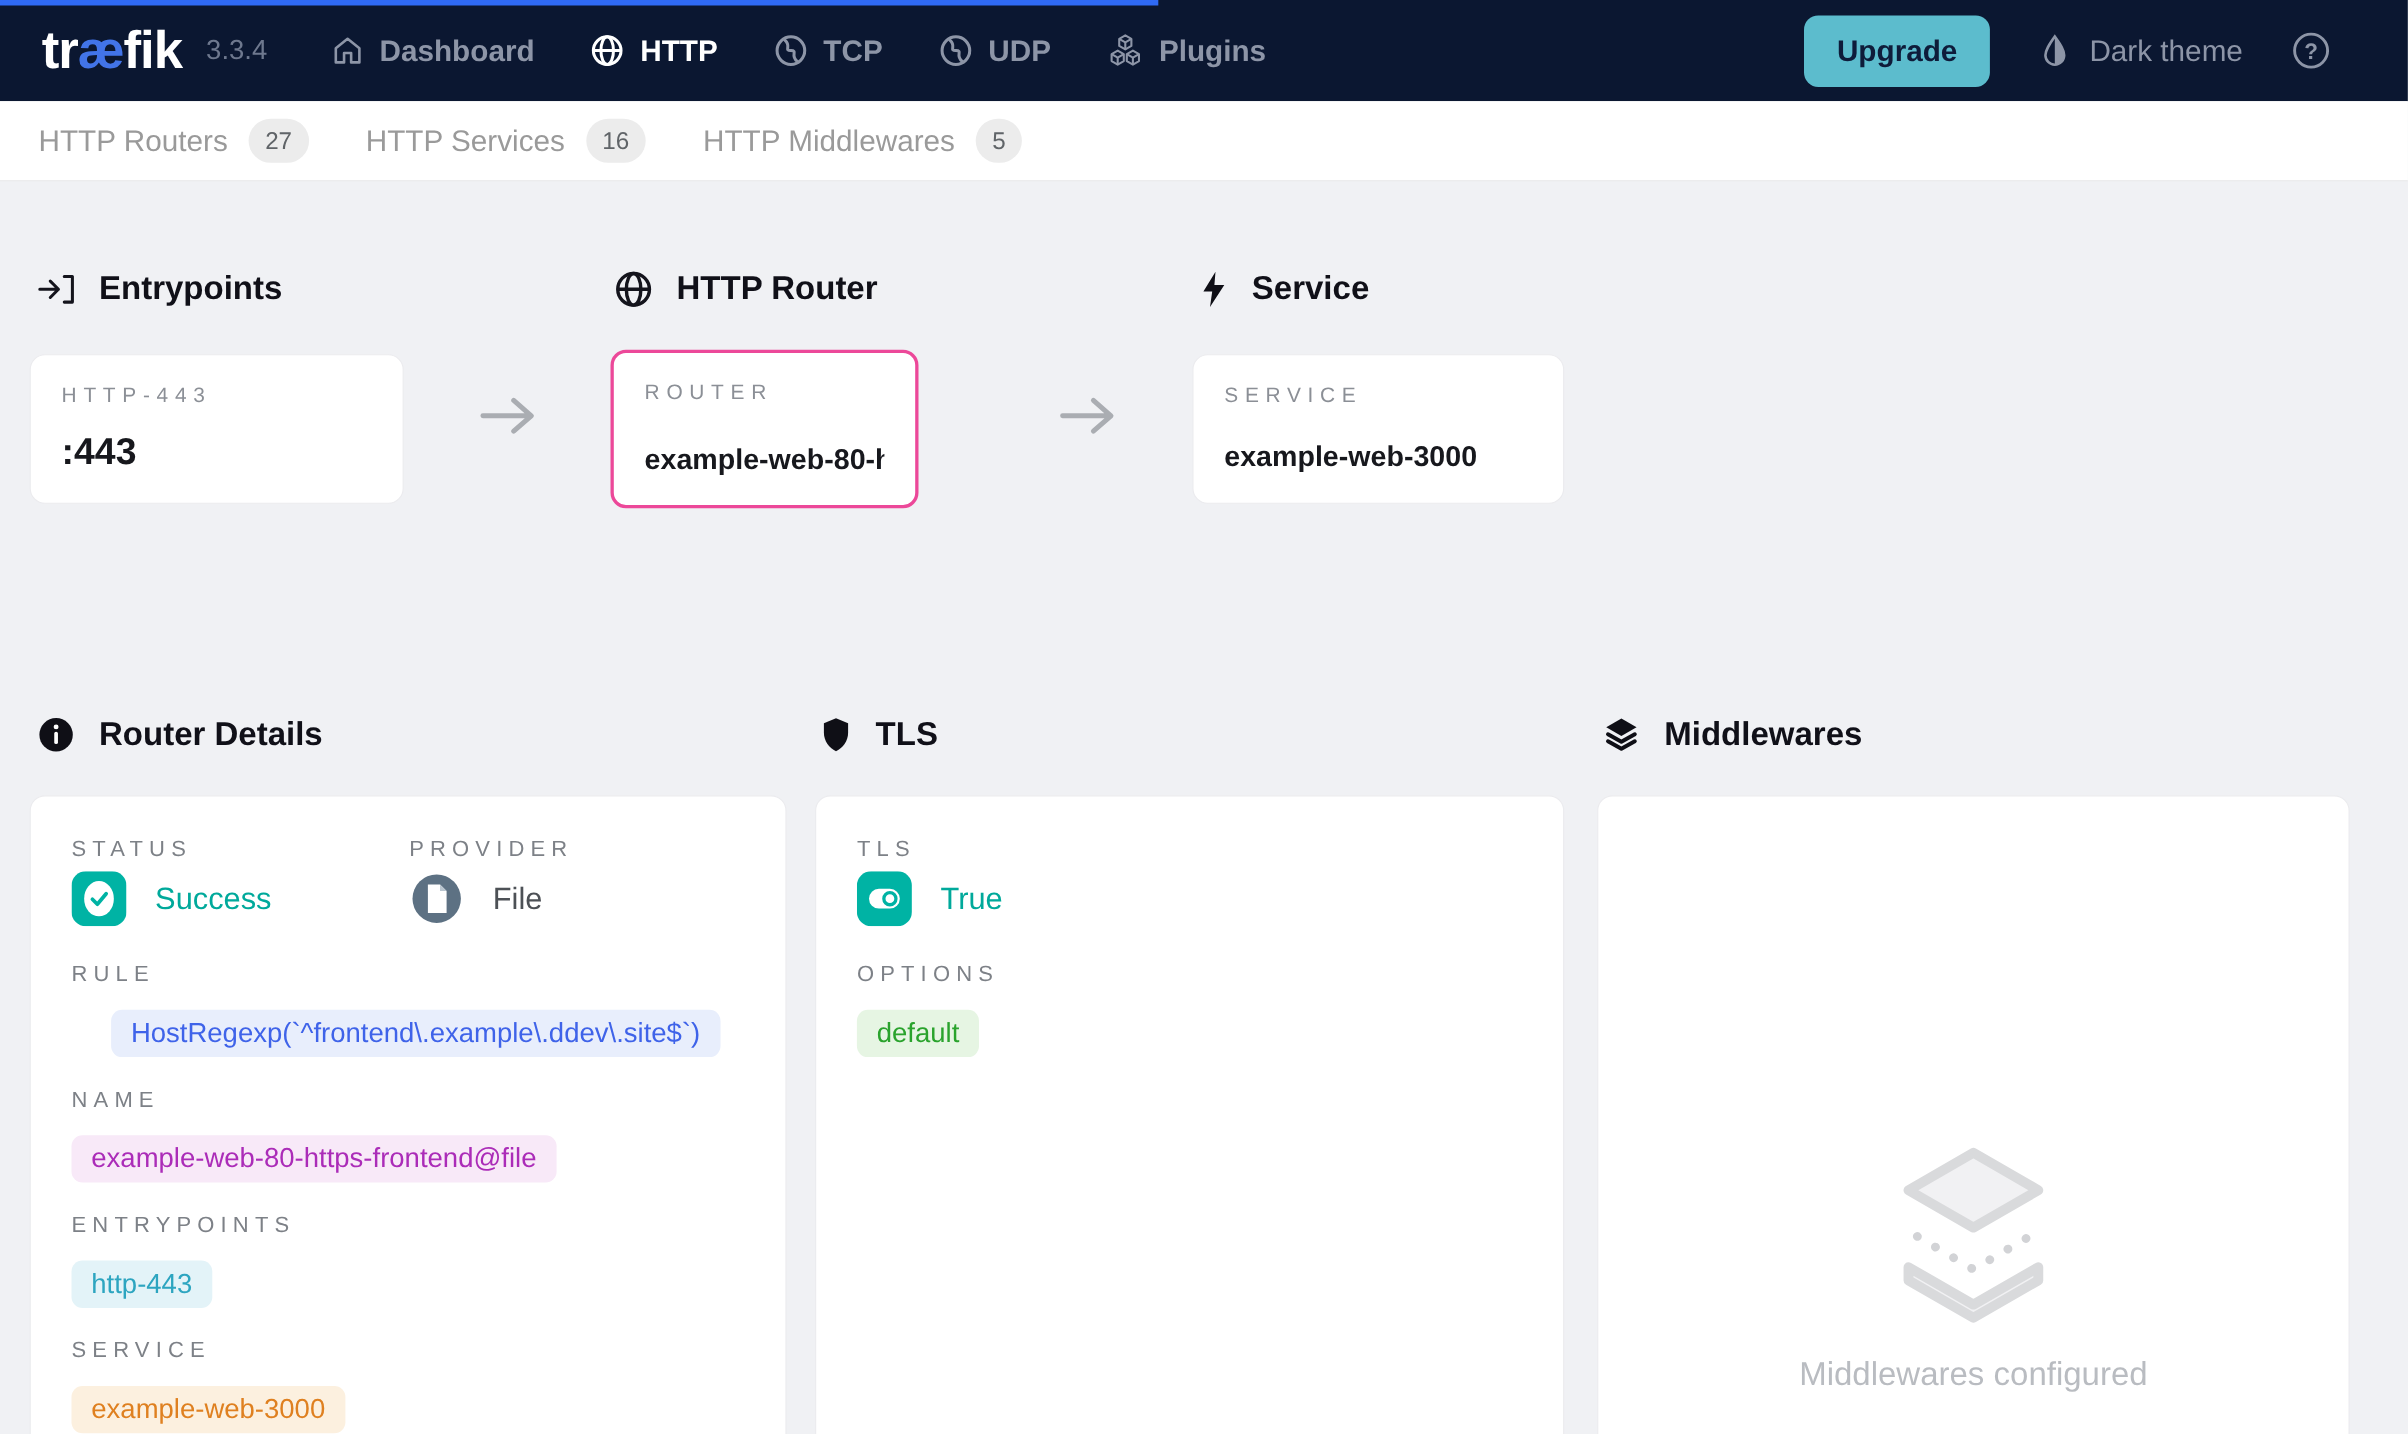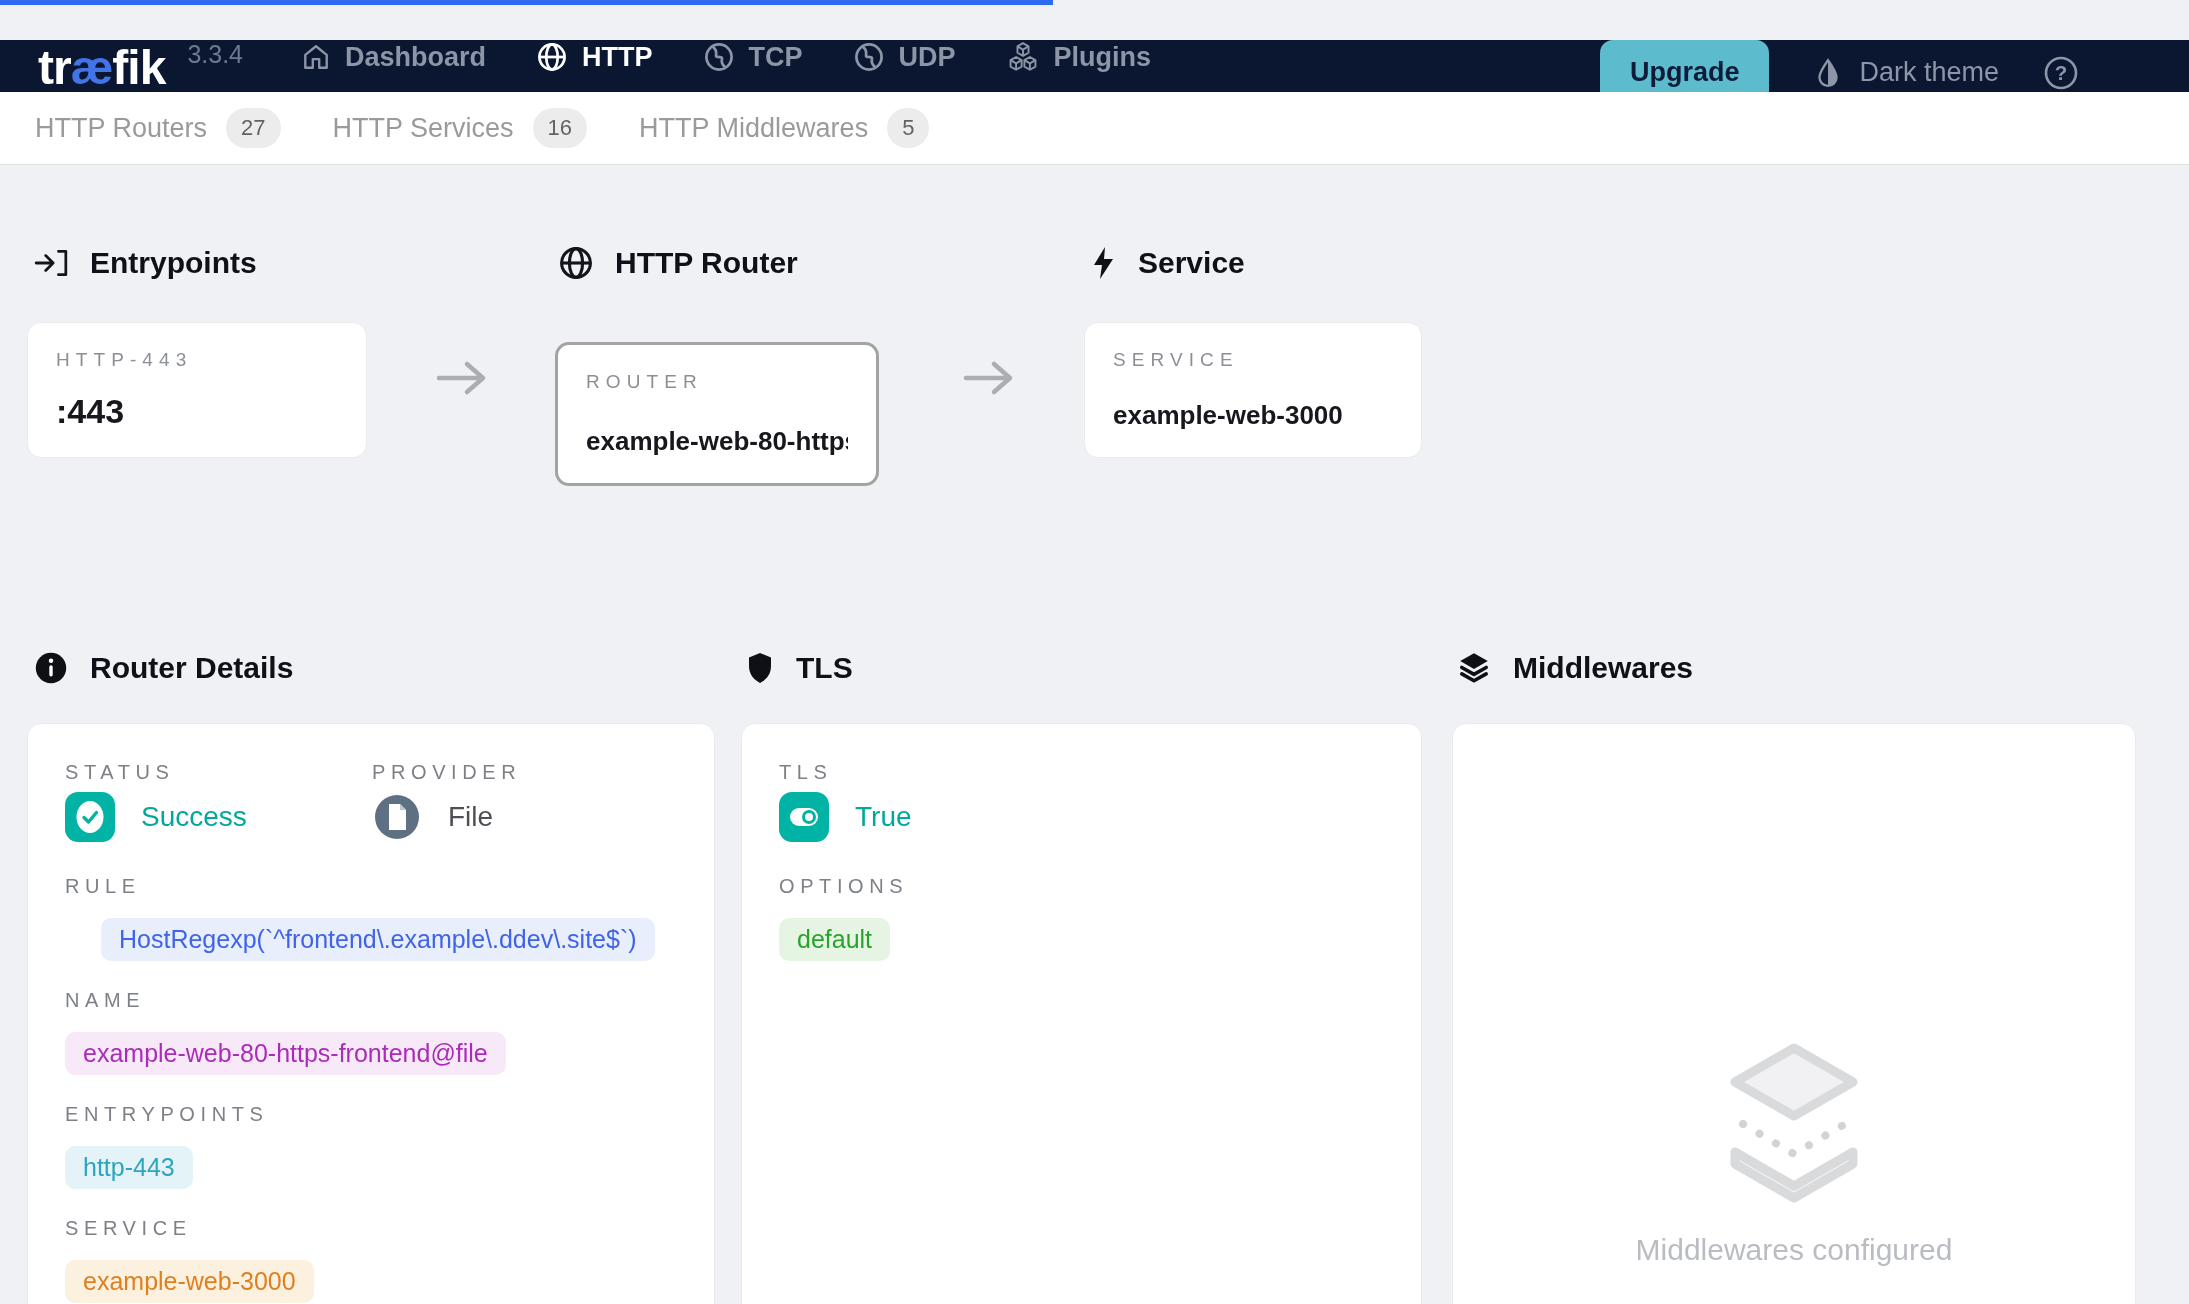--- a/index.html
+++ b/index.html
@@ -2,21 +2,21 @@
 <html><head>
 <meta charset="utf-8">
 <style>
   * { margin:0; padding:0; box-sizing:border-box; }
   body { background:#f0f1f4; font-family:"Liberation Sans", sans-serif; }
   .page { position:relative; width:2189px; height:1304px; overflow:hidden; background:#f0f1f4; }
 
   
   .progress-bar { position:absolute; top:0; left:0; width:1053px; height:5px; background:#2f6af5; z-index:9; }
   .topbar { position:absolute; top:0; left:0; width:100%; height:92px; background:#0b1731;
-            display:flex; align-items:flex-start; padding:0 110px 0 38px;margin-top:40px; }
+            display:flex; align-items:center; padding:0 70px 0 38px; }
   .logo { font-size:48px; font-weight:600; color:#ffffff; letter-spacing:-1px; cursor:pointer; }
   .logo .ae { color:#4274e8; }
   .version { margin-left:22px; font-size:25px; color:#6e788e; }
   .mainnav { display:flex; margin-left:58px; gap:50px; }
   .nav-item { display:flex; align-items:center; gap:14px; font-size:27px; font-weight:600;
               color:#8d95a7; cursor:pointer; white-space:nowrap; }
   .nav-item.active { color:#ffffff; }
   .nav-item svg { display:block; }
   .topbar-right { margin-left:auto; display:flex; align-items:center; gap:44px; }
   .upgrade-btn { background:#5cbccd; color:#0e1c3a; font-size:27px; font-weight:700;
@@ -43,21 +43,21 @@
   #head-router  { left:558px;  top:77px; }
   #head-service { left:1089px; top:77px; }
   #head-details { left:33px;   top:482px; }
   #head-tls     { left:745px;  top:482px; }
   #head-mw      { left:1456px; top:482px; }
 
   .flow-card { position:absolute; background:#ffffff; border:1px solid #ebebee; border-radius:14px;
                padding:26px 28px; display:flex; flex-direction:column; justify-content:space-between;
                cursor:pointer; }
   #card-entry   { left:27px;   top:157px; width:340px; height:136px; }
-  #card-router  { left:555px;  top:153px; width:324px; height:144px; border:3px solid #a3a3a3;margin-top:24px; }
+  #card-router  { left:555px;  top:153px; width:280px; height:144px; border:3px solid #ec4899; }
   #card-service { left:1084px; top:157px; width:338px; height:136px; }
 
   .card-label { font-size:19px; letter-spacing:0.32em; color:#8b8f96; font-weight:500; white-space:nowrap; }
   .card-value { font-size:26px; font-weight:700; color:#17181d; white-space:nowrap; overflow:hidden; }
   #card-entry .card-value { font-size:34px; }
 
   .flow-arrow { position:absolute; top:193px; }
   #arrow-1 { left:436px; }
   #arrow-2 { left:963px; }
 

